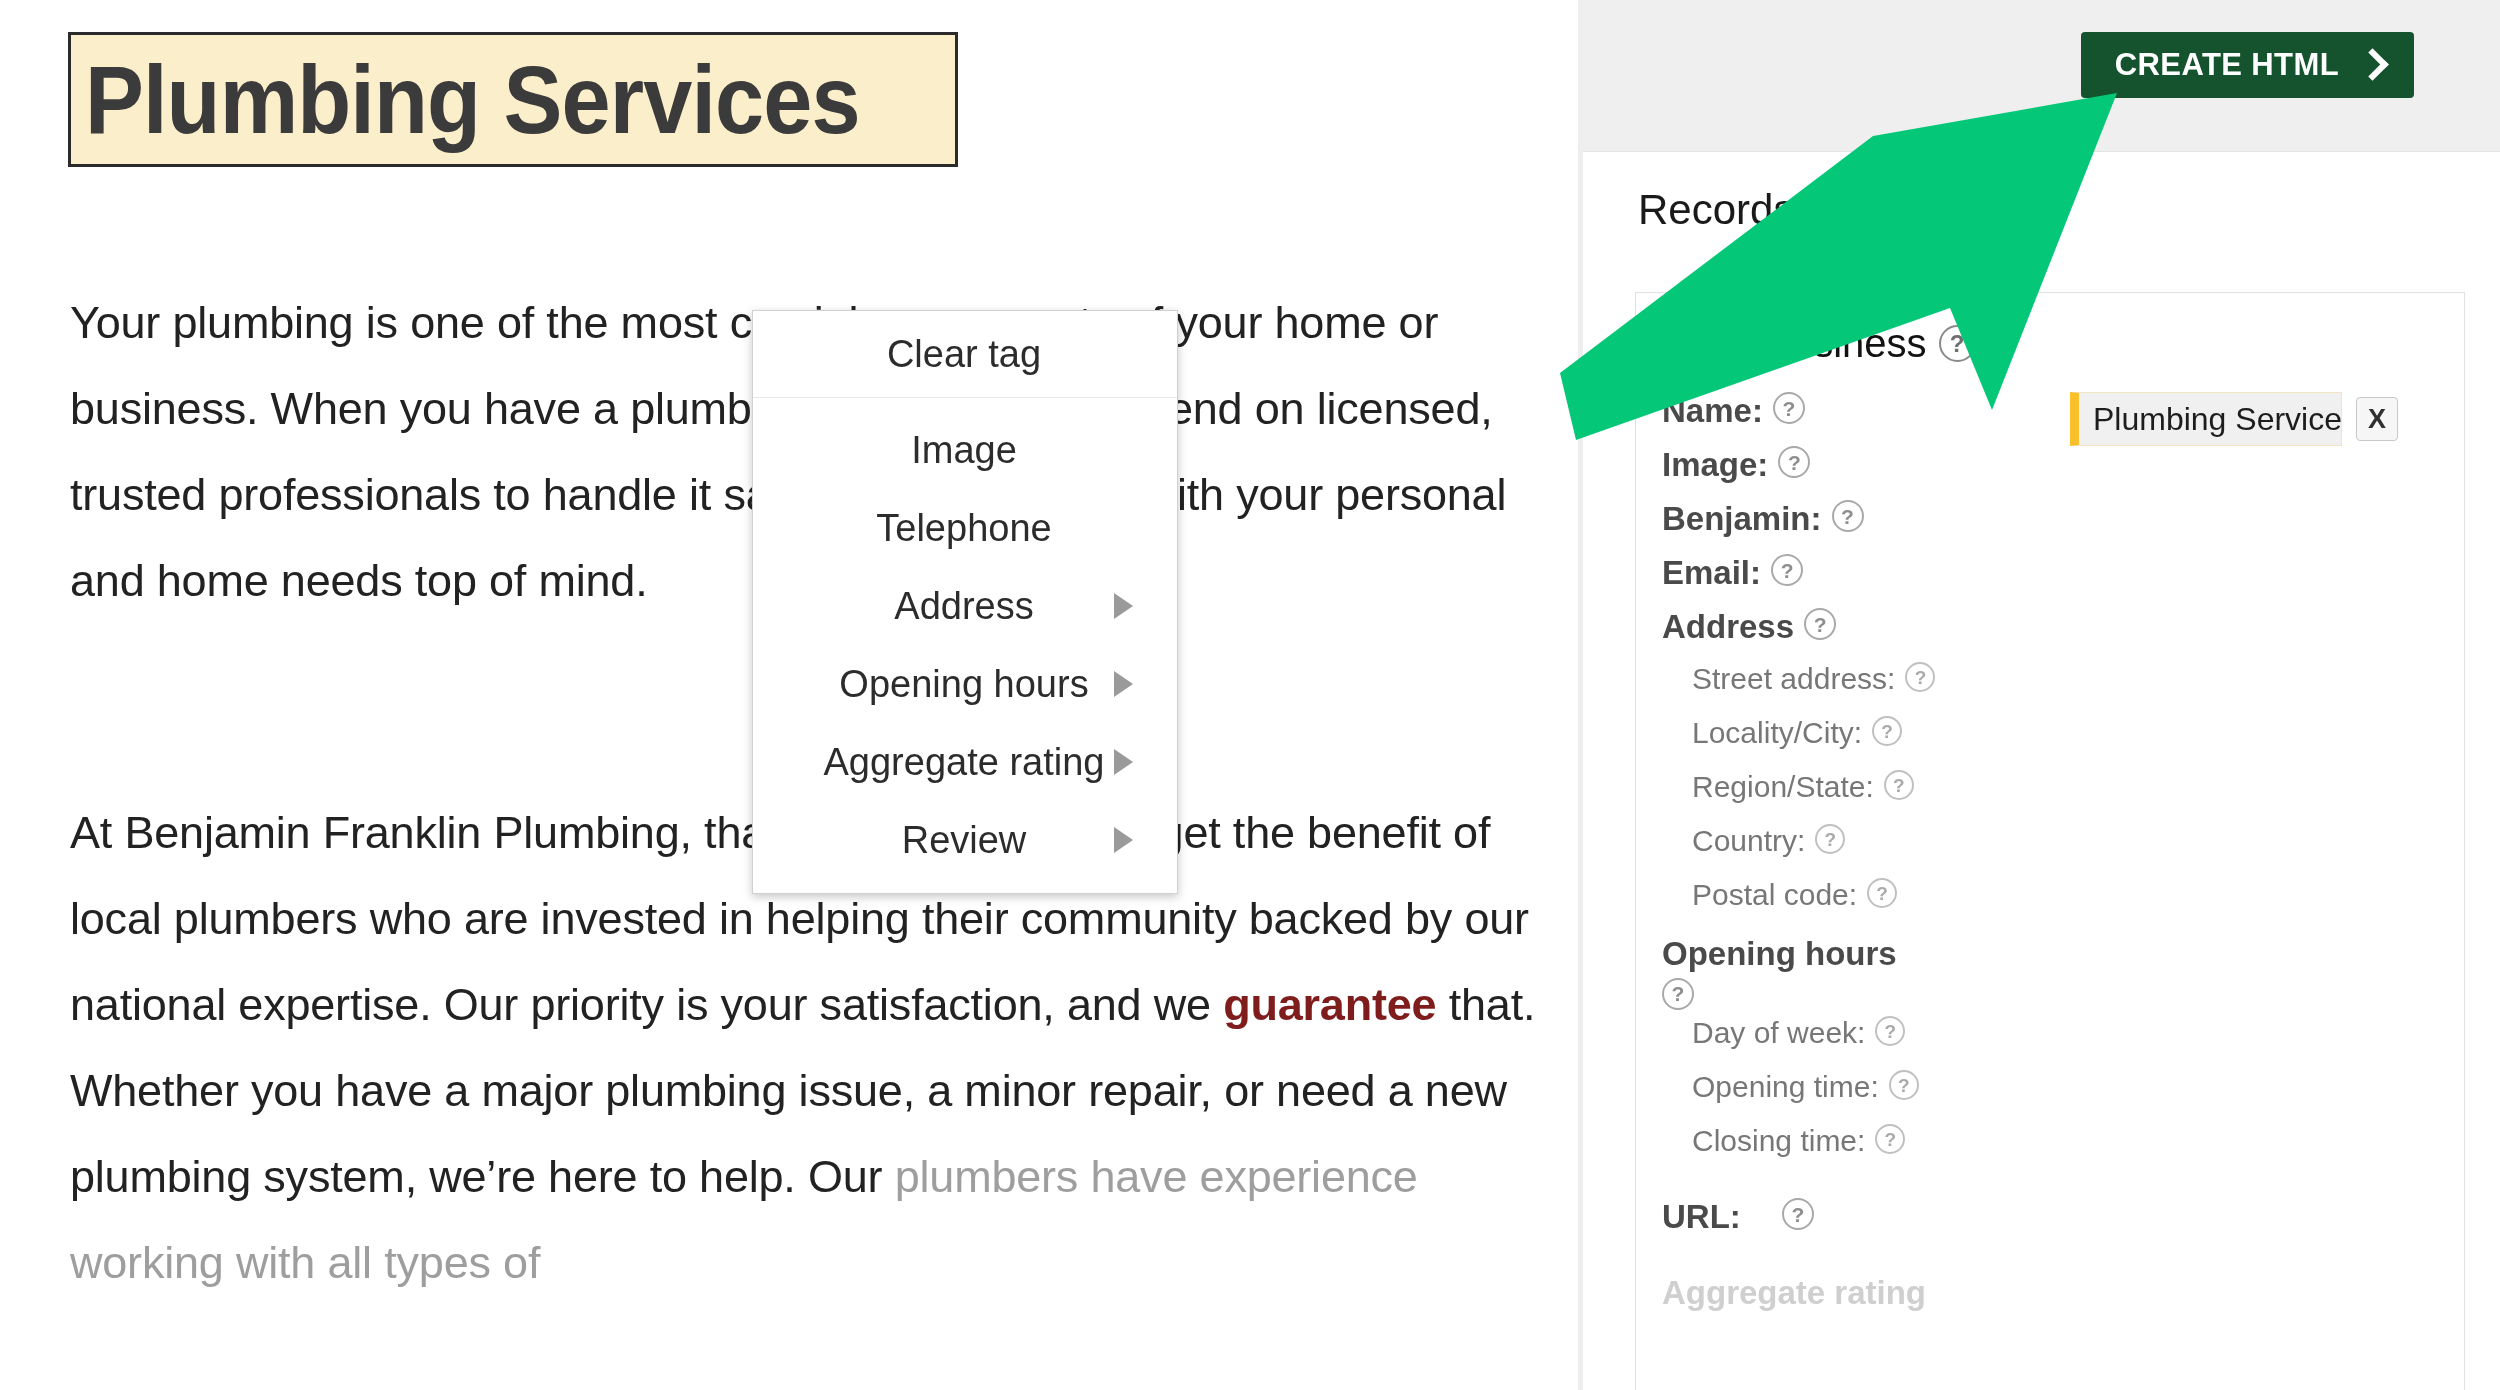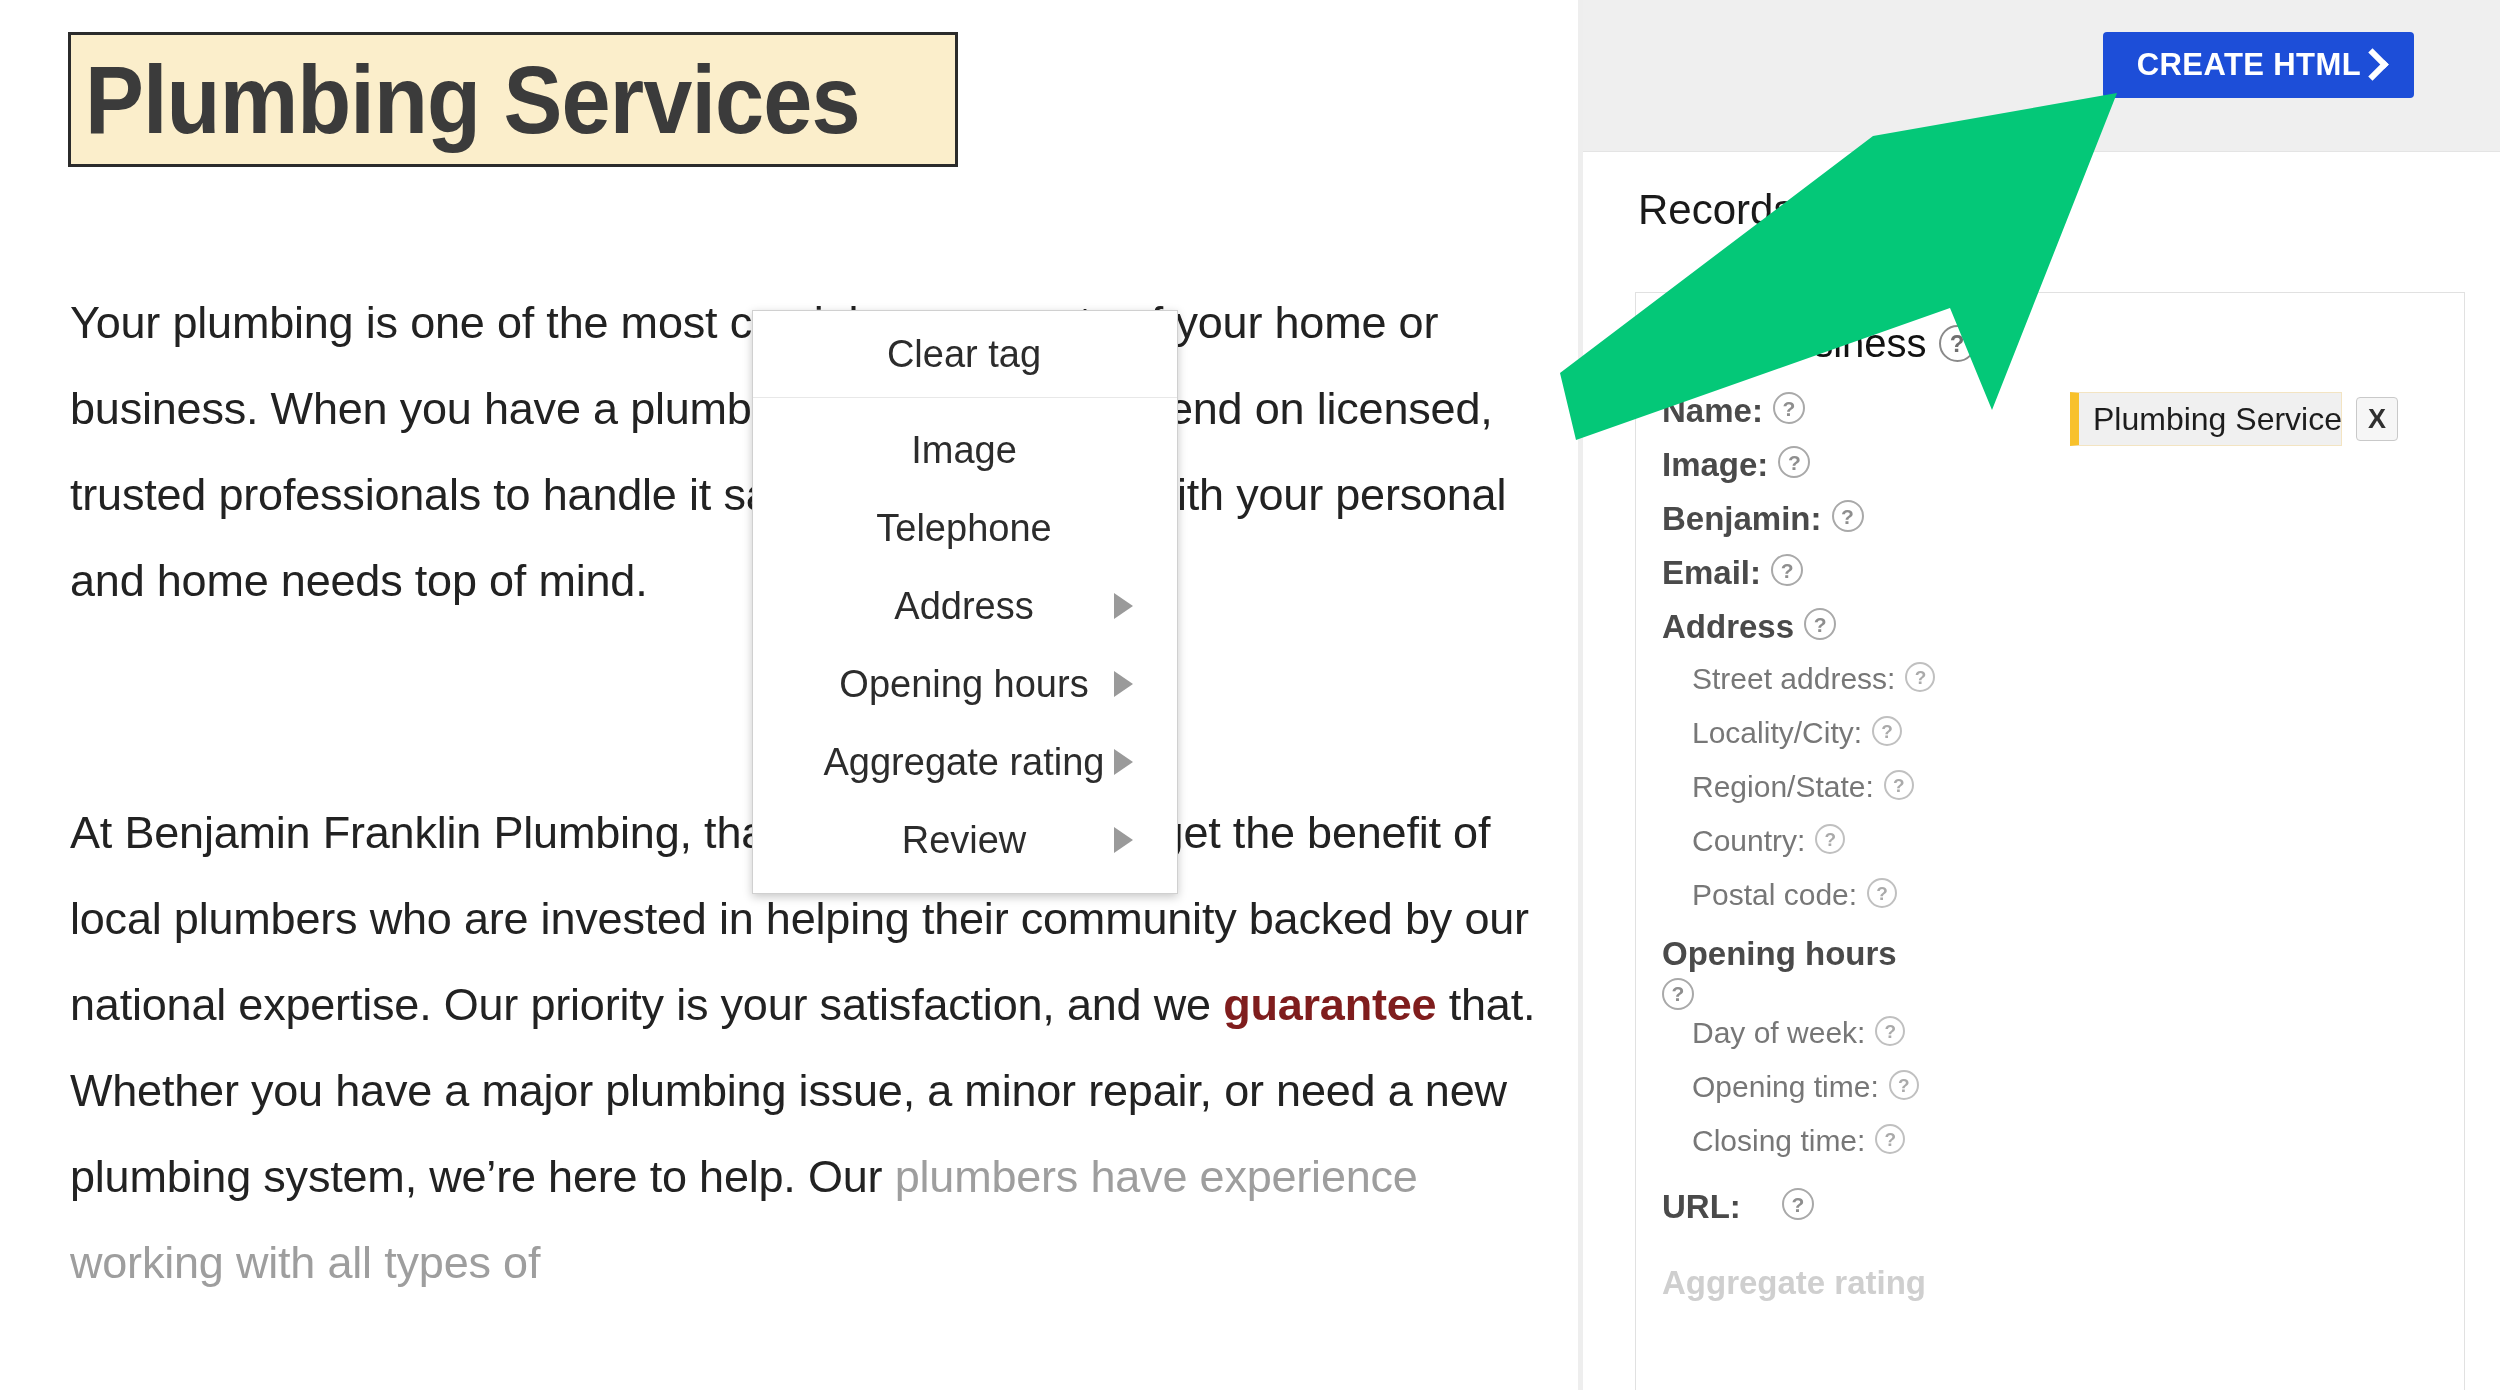--- a/index.html
+++ b/index.html
@@ -137,30 +137,31 @@
     background: #efefef;
     border-bottom: 1px solid #e4e4e4;
     box-sizing: border-box;
   }
   #create-html-button {
     position: absolute;
     right: 86px;
     top: 32px;
     height: 66px;
     padding: 0 30px 0 34px;
-    background: #1d4ed8;
+    background: #14532d;
     border: none;
     border-radius: 4px;
     color: #ffffff;
     font-family: "Liberation Sans", sans-serif;
     font-size: 31px;
     font-weight: 700;
     letter-spacing: 0.4px;
     display: flex;
     align-items: center;
+    gap: 22px;
     cursor: pointer;
   }
   #create-html-button .chev {
     display: inline-block;
     width: 17px; height: 17px;
     border-top: 6px solid #ffffff;
     border-right: 6px solid #ffffff;
     transform: rotate(45deg);
     margin-top: -2px;
   }
@@ -423,21 +424,21 @@
     <div class="field-row sub">
       <span>Opening time:</span>
       <span class="help-icon">?</span>
     </div>
 
     <div class="field-row sub">
       <span>Closing time:</span>
       <span class="help-icon">?</span>
     </div>
 
-    <div class="field-row bold" style="margin-top:10px;gap:41px;">
+    <div class="field-row bold" style="margin-top:20px;gap:41px;">
       <span>URL:</span>
       <span class="help-icon">?</span>
     </div>
 
     <div class="field-row bold ghost" style="margin-top:22px;">
       <span>Aggregate rating</span>
     </div>
 
   </div>
 </div>

